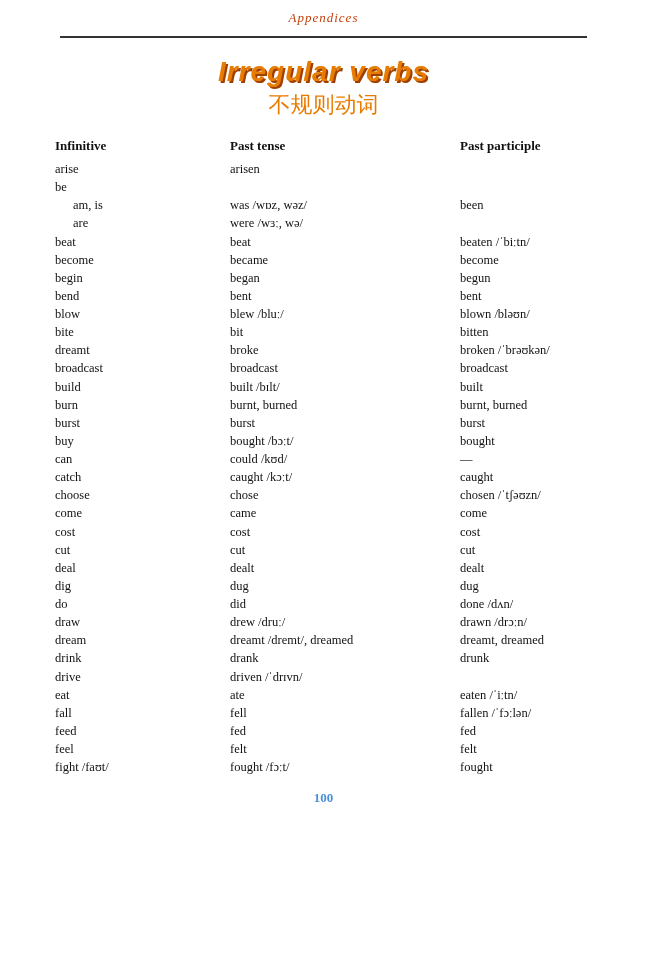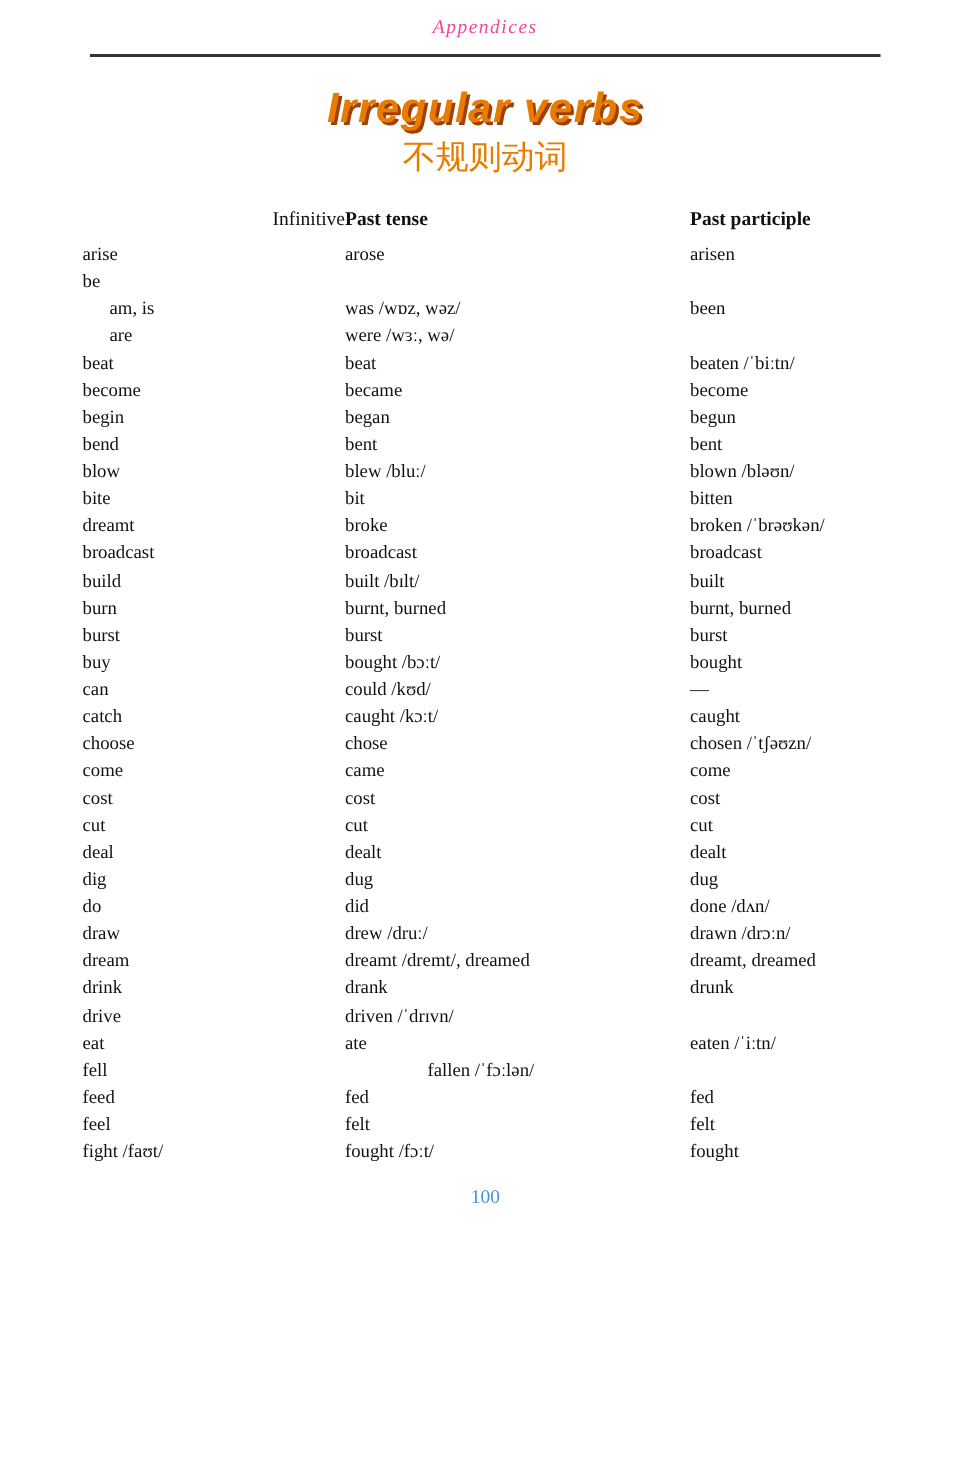--- a/index.html
+++ b/index.html
@@ -16,21 +16,21 @@
       display: flex;
       justify-content: center;
       align-items: center;
       height: 38px;
       margin: 0 60px;
       border-bottom: 2px solid #333;
     }
     .appendices-label {
       font-style: italic;
       font-size: 13px;
-      color: #ec4899;
+      color: #c2410c;
       letter-spacing: 1px;
     }
     .page-title {
       text-align: center;
       margin-top: 18px;
       margin-bottom: 17px;
     }
     .page-title h1 {
       font-size: 28px;
       font-weight: bold;
@@ -48,39 +48,39 @@
       margin-top: 2px;
     }
     .table-area {
       margin: 18px 55px 0 55px;
     }
     .table-header {
       display: flex;
       margin-bottom: 4px;
       padding-bottom: 2px;
     }
-    .col-inf { width: 175px; font-weight: normal; font-size: 13px; text-align: right; }
+    .col-inf { width: 175px; font-weight: bold; font-size: 13px; }
     .col-pt  { width: 230px; font-weight: bold; font-size: 13px; }
     .col-pp  { flex: 1; font-weight: bold; font-size: 13px; }
     .verb-table { width: 100%; }
     .verb-row {
       display: flex;
       line-height: 1.45;
     }
     .v-inf { width: 175px; font-size: 12.5px; }
     .v-pt  { width: 230px; font-size: 12.5px; }
     .v-pp  { flex: 1; font-size: 12.5px; }
     .indent { padding-left: 18px; }
     .page-num {
       text-align: center;
       font-size: 13px;
       color: #4a90d9;
       margin-top: 14px;
       padding-bottom: 10px;
-      font-weight: normal;
+      font-weight: bold;
     }
   </style>
 </head>
 <body>
 
 <div class="top-image-placeholder">
   <span class="appendices-label">Appendices</span>
 </div>
 
 <div class="page-title">
@@ -90,21 +90,20 @@
 
 <div class="table-area">
   <div class="table-header">
     <div class="col-inf">Infinitive</div>
     <div class="col-pt">Past tense</div>
     <div class="col-pp">Past participle</div>
   </div>
   <div class="verb-table" id="verb-table">
       <div class="verb-row">
         <div class="v-inf">arise</div>
-        <div class="v-pt">arose</div>
         <div class="v-pp">arisen</div>
       </div>
       <div class="verb-row">
         <div class="v-inf">be</div>
         <div class="v-pt"></div>
         <div class="v-pp"></div>
       </div>
       <div class="verb-row">
         <div class="v-inf indent">am, is</div>
         <div class="v-pt">was /wɒz, wəz/</div>
@@ -238,20 +237,21 @@
       <div class="verb-row">
         <div class="v-inf">drive</div>
         <div class="v-pp">driven /ˈdrɪvn/</div>
       </div>
       <div class="verb-row">
         <div class="v-inf">eat</div>
         <div class="v-pt">ate</div>
         <div class="v-pp">eaten /ˈiːtn/</div>
       </div>
       <div class="verb-row">
+        <div class="v-inf">fall</div>
         <div class="v-pt">fell</div>
         <div class="v-pp">fallen /ˈfɔːlən/</div>
       </div>
       <div class="verb-row">
         <div class="v-inf">feed</div>
         <div class="v-pt">fed</div>
         <div class="v-pp">fed</div>
       </div>
       <div class="verb-row">
         <div class="v-inf">feel</div>

